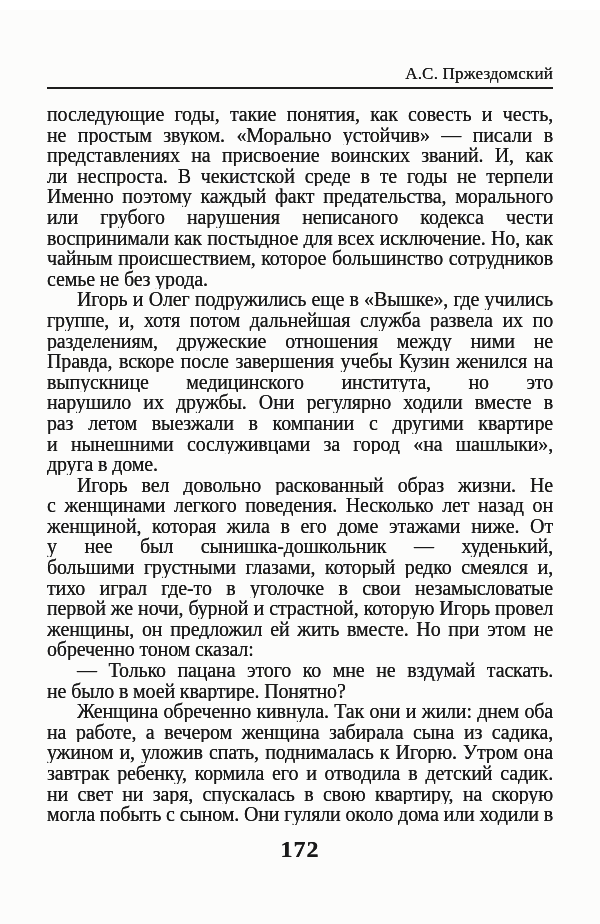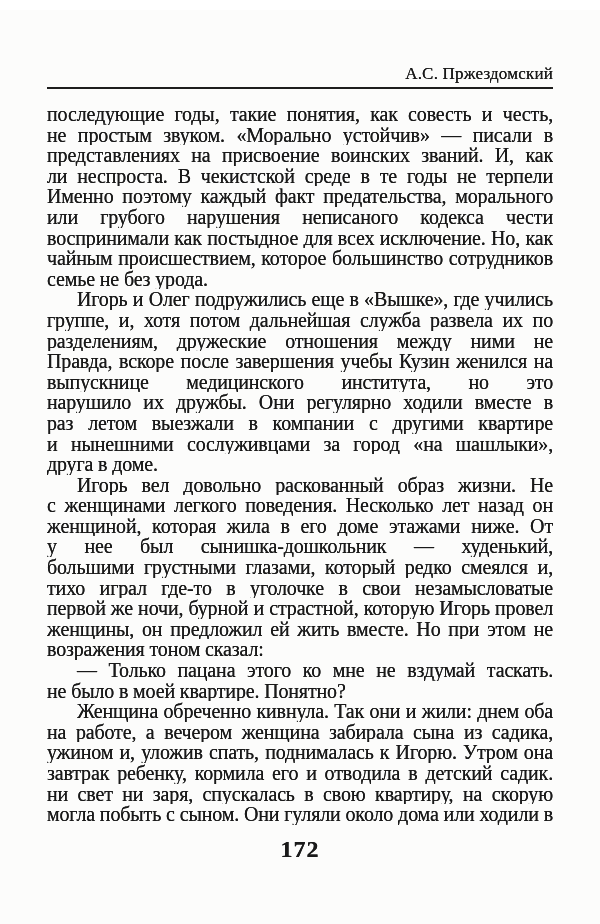--- a/index.html
+++ b/index.html
@@ -80,21 +80,21 @@
       </div>
       <div class="paragraph">
         <div class="line indent">Игорь вел довольно раскованный образ жизни. Не обремененный</div>
         <div class="line">с женщинами легкого поведения. Несколько лет назад он сошелся с</div>
         <div class="line">женщиной, которая жила в его доме этажами ниже. От первого брака</div>
         <div class="line">у нее был сынишка-дошкольник — худенький, болезненный мальчик с</div>
         <div class="line">большими грустными глазами, который редко смеялся и, как правило,</div>
         <div class="line">тихо играл где-то в уголочке в свои незамысловатые игрушки. После</div>
         <div class="line">первой же ночи, бурной и страстной, которую Игорь провел у этой</div>
         <div class="line">женщины, он предложил ей жить вместе. Но при этом не терпящим</div>
-        <div class="line lastline">возражения тоном сказал:</div>
+        <div class="line lastline">обреченно тоном сказал:</div>
       </div>
       <div class="paragraph">
         <div class="line indent">— Только пацана этого ко мне не вздумай таскать. Чтобы духу его</div>
         <div class="line lastline">не было в моей квартире. Понятно?</div>
       </div>
       <div class="paragraph">
         <div class="line indent">Женщина обреченно кивнула. Так они и жили: днем оба находились</div>
         <div class="line">на работе, а вечером женщина забирала сына из садика, кормила его</div>
         <div class="line">ужином и, уложив спать, поднималась к Игорю. Утром она вставала</div>
         <div class="line">завтрак ребенку, кормила его и отводила в детский садик. По выходным</div>

